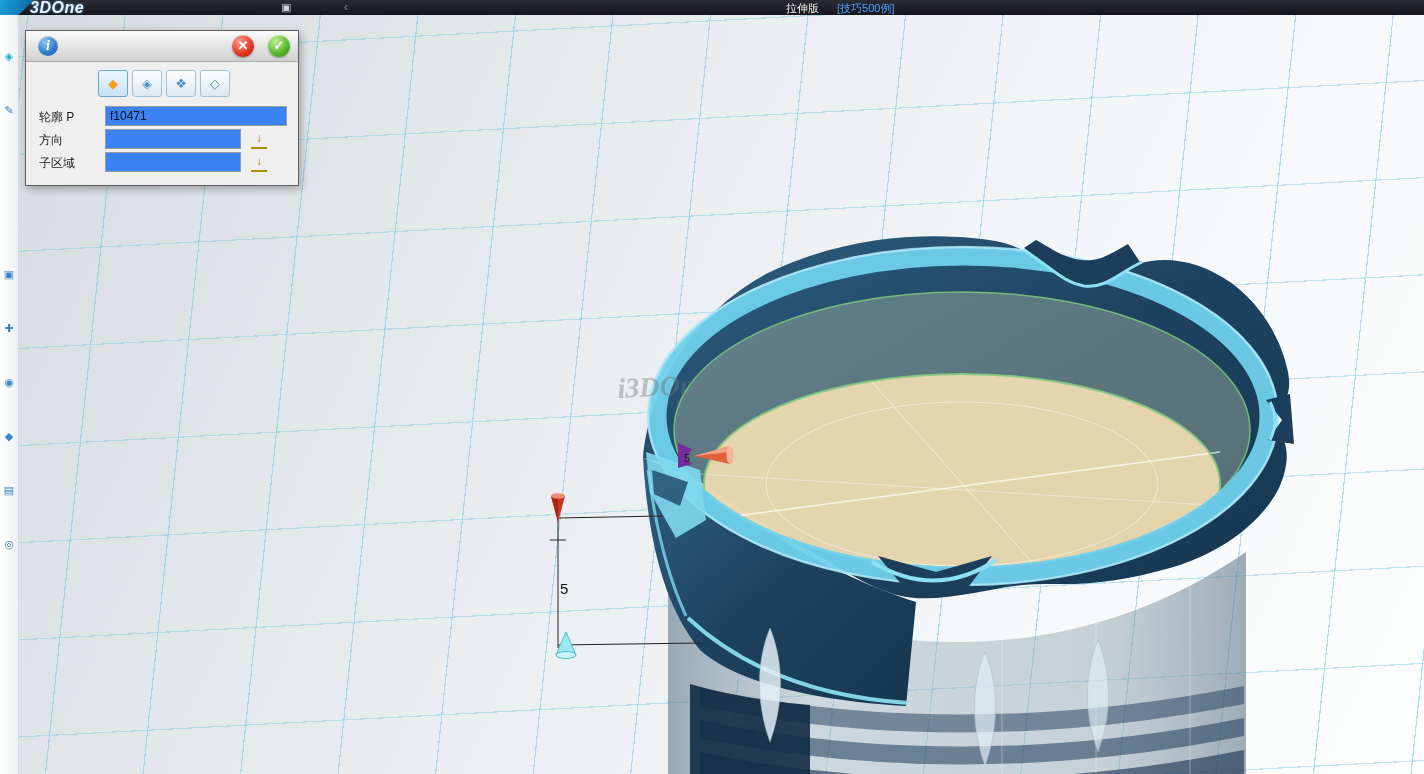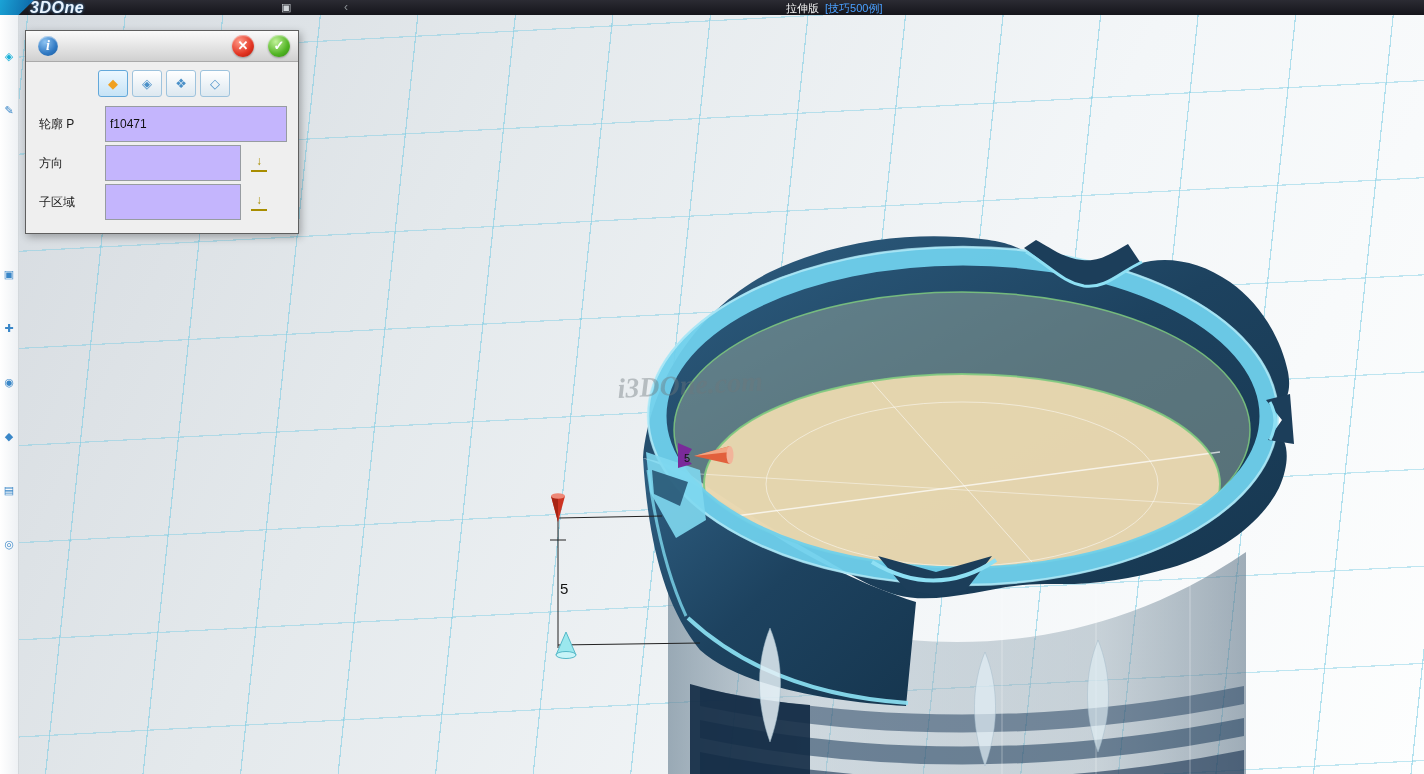--- a/index.html
+++ b/index.html
@@ -45,21 +45,21 @@
     font-style:italic;font-weight:bold;font-size:16px;letter-spacing:.5px;
     color:#e9f4ff;text-shadow:0 0 3px rgba(90,180,255,.7);
   }
   .tb-icon{position:absolute;top:0;height:15px;line-height:15px;font-size:11px;color:#cfd4d8;}
   .tb-window{left:281px;}
   .tb-chev{left:344px;color:#8a8f94;font-size:12px;}
   .tb-title{
     position:absolute;left:786px;top:1px;height:14px;line-height:14px;
     font-size:11px;color:#f0f0f0;white-space:nowrap;
   }
-  .tb-title .doc{color:#4aa0ff;margin-left:6px;}
+  .tb-title .doc{color:#4aa0ff;margin-left:18px;}
   
   .sidebar{
     position:absolute;left:0;top:15px;width:18px;bottom:0;
     background:linear-gradient(90deg,#ffffff,#eef1f4);
     border-right:1px solid #d3d8dc;z-index:25;
     display:flex;flex-direction:column;align-items:center;
   }
   .sb-icon{
     width:14px;height:14px;line-height:14px;text-align:center;
     font-size:11px;color:#3a87c8;margin-top:40px;cursor:pointer;
@@ -95,25 +95,25 @@
   .mode-row{display:flex;gap:4px;padding-left:72px;margin-bottom:9px;}
   .mode-btn{
     width:28px;height:25px;border:1px solid #9ec3dd;border-radius:3px;
     background:linear-gradient(#ffffff,#dde8f0);
     display:flex;align-items:center;justify-content:center;
     font-size:13px;color:#4a90c8;cursor:pointer;
   }
   .mode-btn.active{
     background:linear-gradient(#ecf7ff,#c6e3f6);border-color:#63a8da;color:#f0a020;
   }
-  .field-row{display:flex;align-items:center;margin:3px 0;}
+  .field-row{display:flex;align-items:flex-end;margin:3px 0;}
   .field-label{flex:0 0 66px;padding-left:13px;font-size:12px;color:#1a1a1a;white-space:nowrap;}
   .text-input{
-    width:172px;height:18px;border:1px solid #979ca1;background:#c4b5fd;
-    font-size:12px;padding:8px 4px;font-family:"Liberation Sans", sans-serif;color:#111;
+    width:172px;height:18px;border:1px solid #979ca1;background:#3b82f6;
+    font-size:12px;padding:0 4px;font-family:"Liberation Sans", sans-serif;color:#111;
   }
   .text-input.short{width:126px;}
   .select-box{
     width:180px;height:20px;border:1px solid #979ca1;background:#fff;
     display:flex;align-items:center;cursor:pointer;
   }
   .select-value{flex:1;font-size:12px;padding-left:4px;color:#111;}
   .select-arrow{
     width:15px;height:100%;border-left:1px solid #999;
     background:linear-gradient(#fcfcfc,#d4d4d4);

